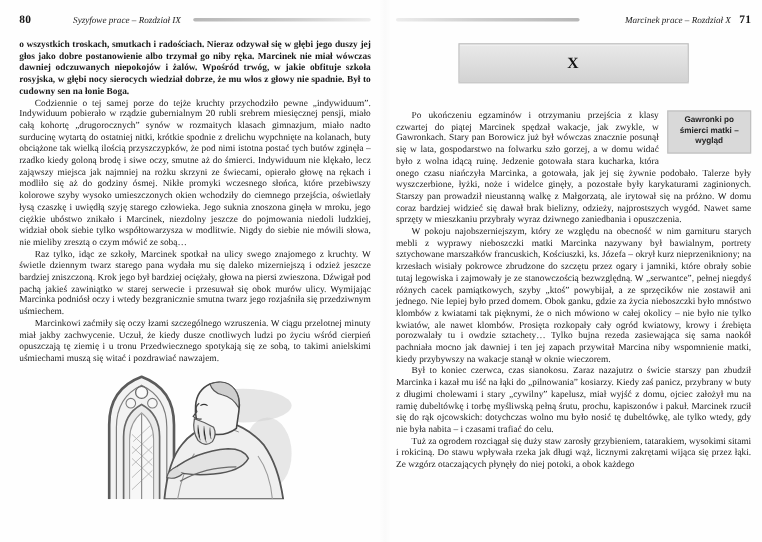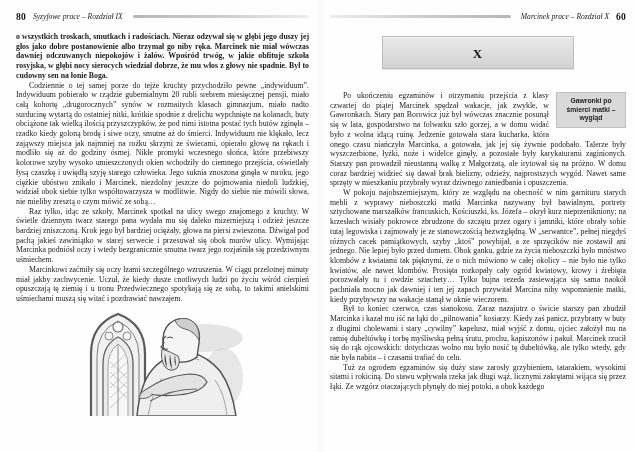--- a/index.html
+++ b/index.html
@@ -23,21 +23,21 @@
   .page { position: absolute; top: 10px; }
   .page-left  { left: 16px;  width: 293px; }
   .page-right { left: 330px; width: 296px; }
 
   
   .pg-header {
     display: flex; align-items: center;
     height: 13px; margin-bottom: 9px;
   }
   .pgnum  { font-weight: bold; font-size: 9.5px; letter-spacing: 0.2px; }
-  .runtitle { font-style: italic; font-size: 7.6px; white-space: nowrap; color: #222; }
+  .runtitle { font-style: italic; font-size: 7.6px; white-space: nowrap; color: #222; margin-left: 28px; }
   .pg-header .sep { width: 7px; }
   .rule { flex: 1; height: 3px; border-radius: 2px; }
   .rule-right { margin-left: 10px; background: linear-gradient(to right, #b7b7b7 0%, #cfcfcf 55%, #ededed 100%); }
   .rule-left  { margin-right: 10px; background: linear-gradient(to left,  #b7b7b7 0%, #cfcfcf 55%, #ededed 100%); }
 
   
   .body-text {
     font-size: 7.8px;
     line-height: 9.7px;
     text-align: justify;
@@ -155,28 +155,28 @@
         <path d="M98 8 Q112 3 119 13 Q123 19 122 28 Q117 19 108 17 Q100 15 98 8 Z" fill="#cfcfcf" stroke="#555555" stroke-width="0.9"></path>
       </svg>
     </div>
   </div>
 
   <div class="page page-right">
     <div class="pg-header">
       <span class="rule rule-left"></span>
       <span class="runtitle">Marcinek prace – Rozdział X</span>
       <span class="sep"></span>
-      <span class="pgnum">60</span>
+      <span class="pgnum">71</span>
     </div>
 
     <div class="chapter-box">
       <span>X</span>
     </div>
 
     <div class="body-text">
       <div class="margin-note">Gawronki po śmierci matki – wygląd</div>
       <p>Po ukończeniu egzaminów i otrzymaniu przejścia z klasy czwartej do piątej Marcinek spędzał wakacje, jak zwykle, w Gawronkach. Stary pan Borowicz już był wówczas znacznie posunął się w lata, gospodarstwo na folwarku szło gorzej, a w domu widać było z wolna idącą ruinę. Jedzenie gotowała stara kucharka, która onego czasu niańczyła Marcinka, a gotowała, jak jej się żywnie podobało. Talerze były wyszczerbione, łyżki, noże i widelce ginęły, a pozostałe były karykaturami zaginionych. Starszy pan prowadził nieustanną walkę z Małgorzatą, ale irytował się na próżno. W domu coraz bardziej widzieć się dawał brak bielizny, odzieży, najprostszych wygód. Nawet same sprzęty w mieszkaniu przybrały wyraz dziwnego zaniedbania i opuszczenia.</p>
       <p>W pokoju najobszerniejszym, który ze względu na obecność w nim garnituru starych mebli z wyprawy nieboszczki matki Marcinka nazywany był bawialnym, portrety sztychowane marszałków francuskich, Kościuszki, ks. Józefa – okrył kurz nieprzenikniony; na krzesłach wisiały pokrowce zbrudzone do szczętu przez ogary i jamniki, które obrały sobie tutaj legowiska i zajmowały je ze stanowczością bezwzględną. W „serwantce”, pełnej niegdyś różnych cacek pamiątkowych, szyby „ktoś” powybijał, a ze sprzęcików nie zostawił ani jednego. Nie lepiej było przed domem. Obok ganku, gdzie za życia nieboszczki było mnóstwo klombów z kwiatami tak pięknymi, że o nich mówiono w całej okolicy – nie było nie tylko kwiatów, ale nawet klombów. Prosięta rozkopały cały ogród kwiatowy, krowy i źrebięta porozwalały tu i owdzie sztachety… Tylko bujna rezeda zasiewająca się sama naokół pachniała mocno jak dawniej i ten jej zapach przywitał Marcina niby wspomnienie matki, kiedy przybywszy na wakacje stanął w oknie wieczorem.</p>
       <p>Był to koniec czerwca, czas sianokosu. Zaraz nazajutrz o świcie starszy pan zbudził Marcinka i kazał mu iść na łąki do „pilnowania” kosiarzy. Kiedy zaś panicz, przybrany w buty z długimi cholewami i stary „cywilny” kapelusz, miał wyjść z domu, ojciec założył mu na ramię dubeltówkę i torbę myśliwską pełną śrutu, prochu, kapiszonów i pakuł. Marcinek rzucił się do rąk ojcowskich: dotychczas wolno mu było nosić tę dubeltówkę, ale tylko wtedy, gdy nie była nabita – i czasami trafiać do celu.</p>
-      <p>Tuż za ogrodem egzaminów się duży staw zarosły grzybieniem, tatarakiem, wysokimi sitami i rokiciną. Do stawu wpływała rzeka jak długi wąż, licznymi zakrętami wijąca się przez łąki. Ze wzgórz otaczających płynęły do niej potoki, a obok każdego</p>
+      <p>Tuż za ogrodem rozciągał się duży staw zarosły grzybieniem, tatarakiem, wysokimi sitami i rokiciną. Do stawu wpływała rzeka jak długi wąż, licznymi zakrętami wijąca się przez łąki. Ze wzgórz otaczających płynęły do niej potoki, a obok każdego</p>
     </div>
   </div>
 </div>
 
 </body></html>

